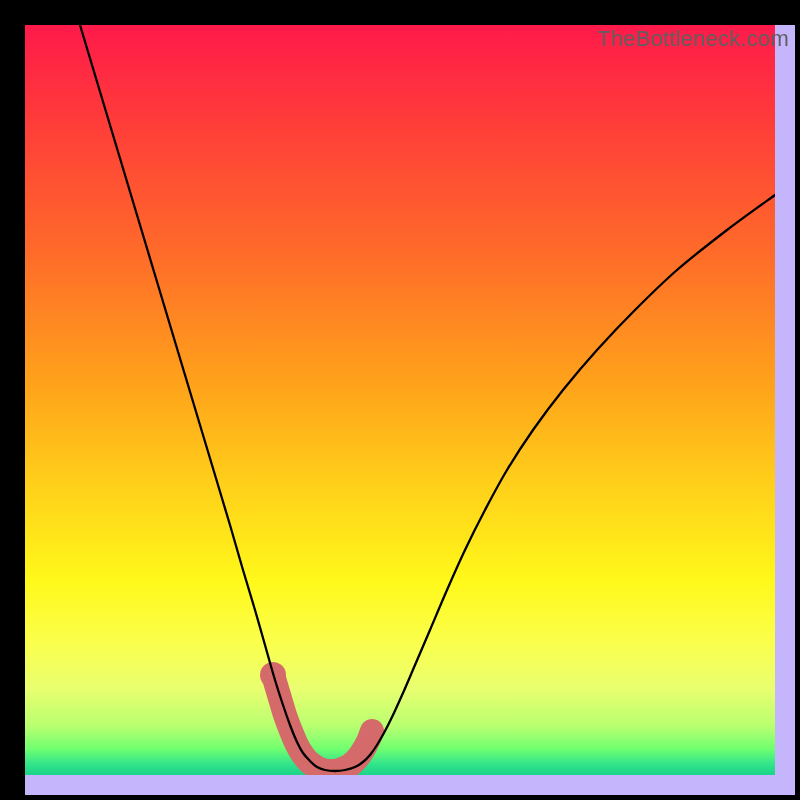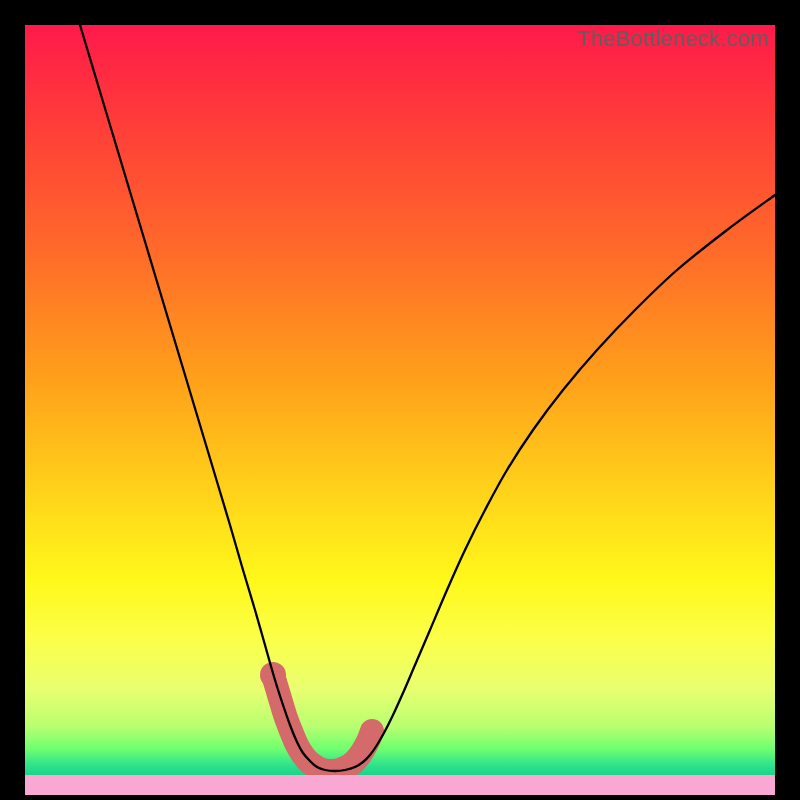--- a/index.html
+++ b/index.html
@@ -10,21 +10,22 @@
     background: #000;
     overflow: hidden;
     font-family: Arial, Helvetica, sans-serif;
   }
   .frame {
     position: absolute;
     left: 25px;
     top: 25px;
     width: 750px;
     height: 770px;
-    background: #f9a8d4;
+    background: #c4b5fd;
+    padding-left: 20px;
   }
   .plot-bg {
     position: absolute;
     left: 0;
     top: 0;
     width: 750px;
     height: 750px;
   }
   .watermark {
     position: absolute;

